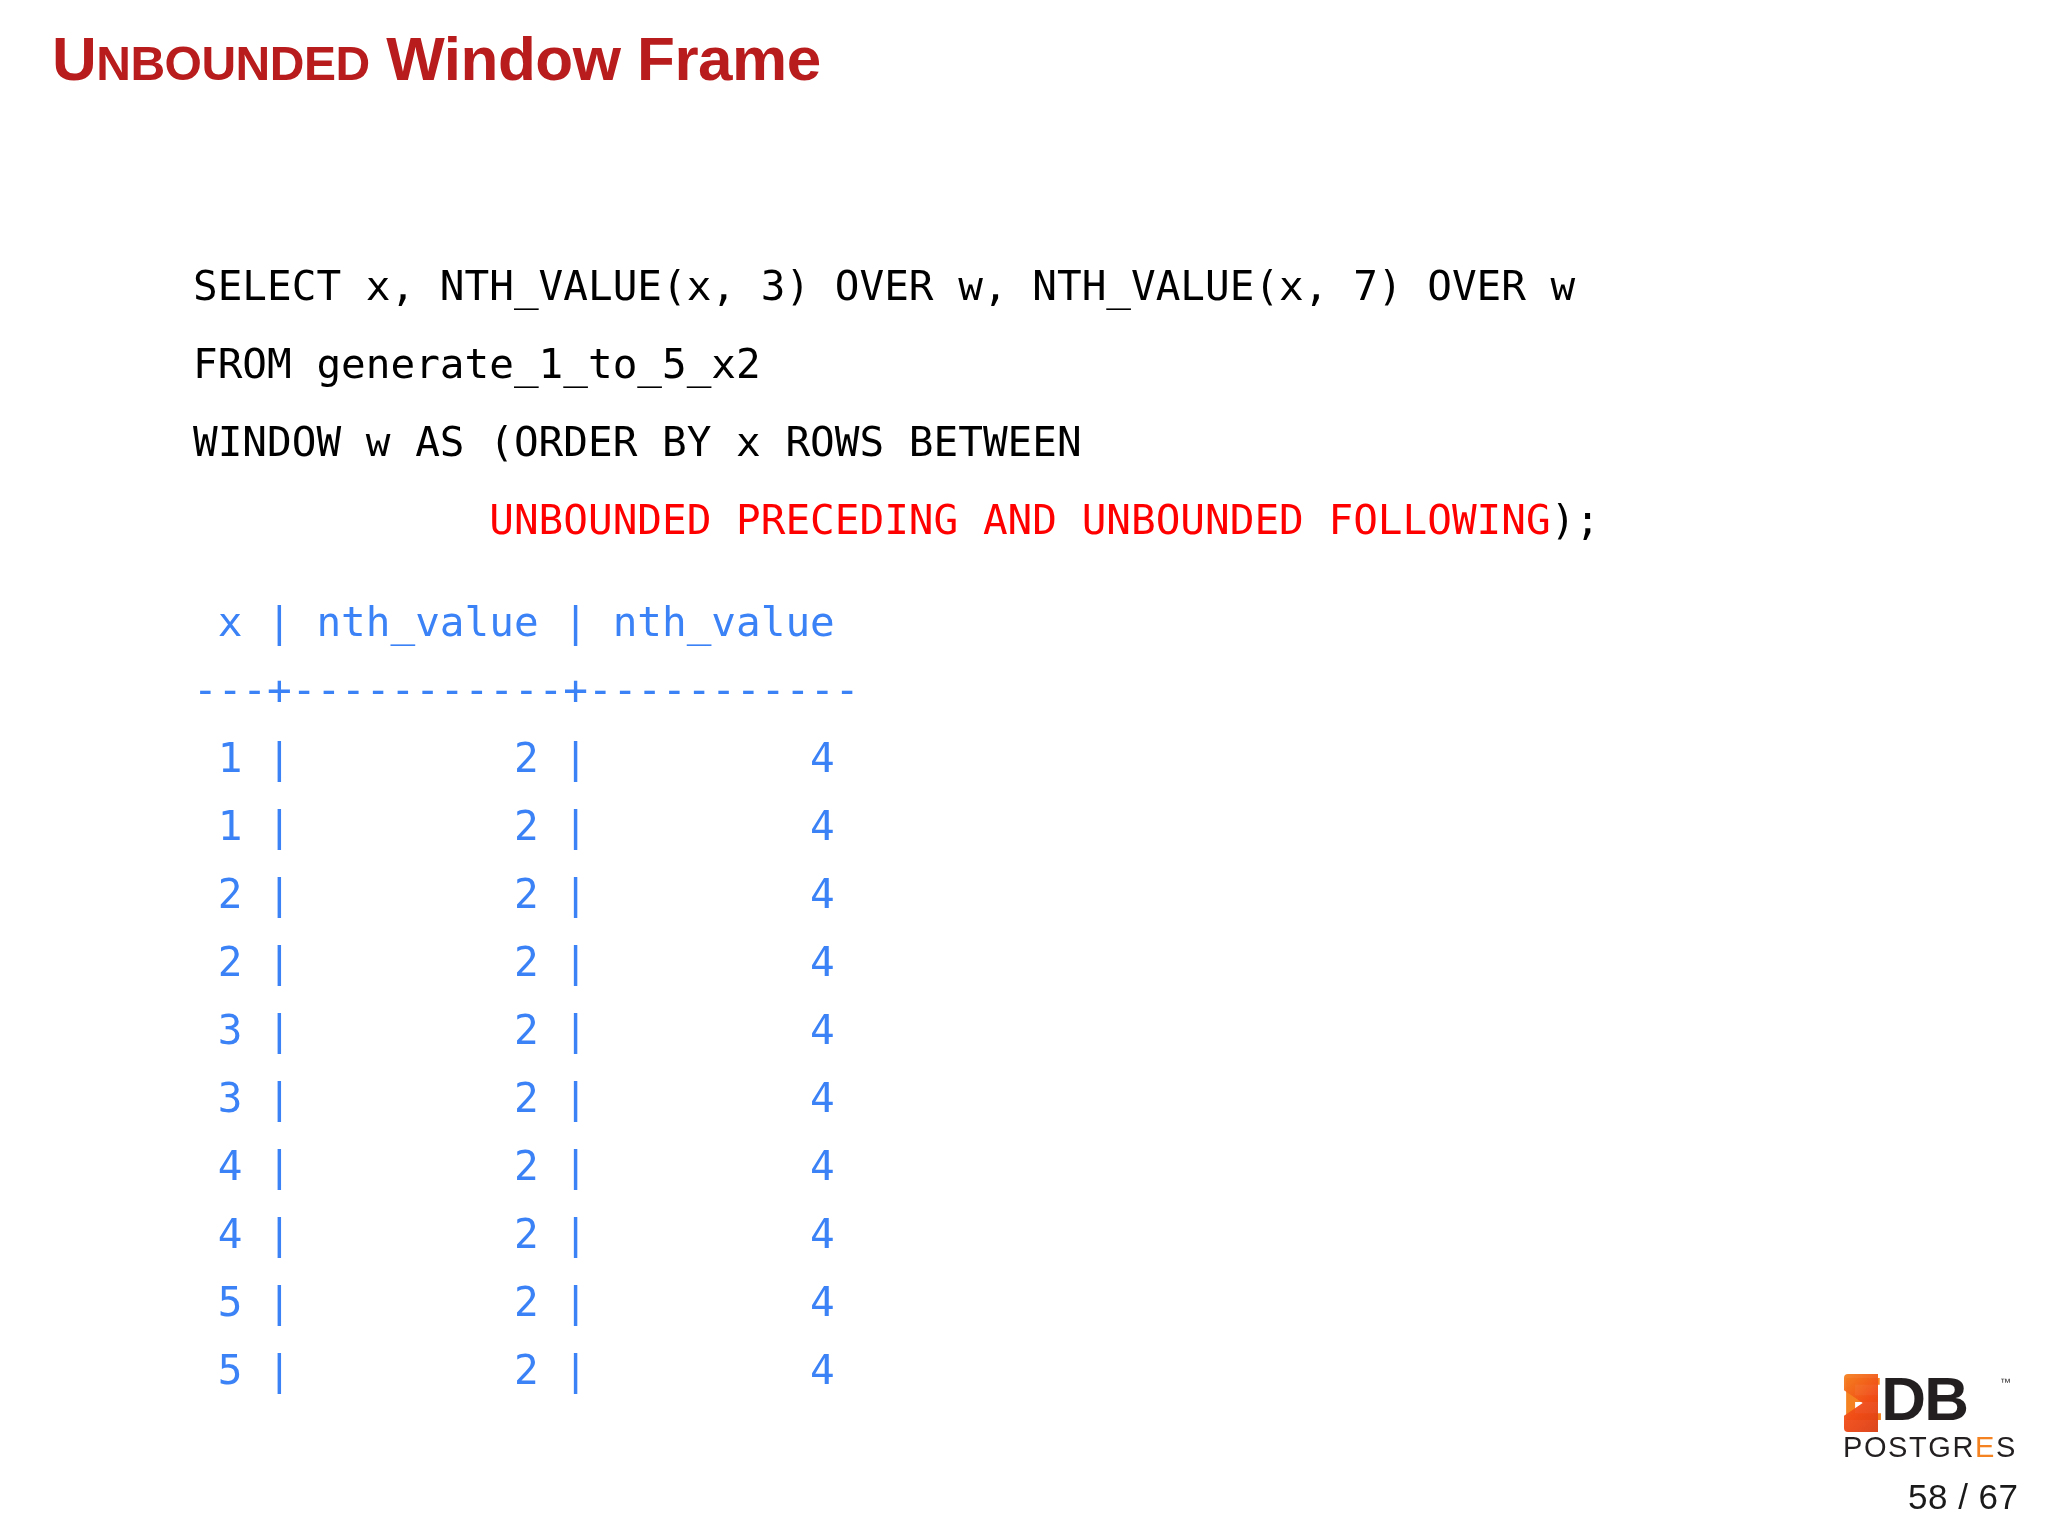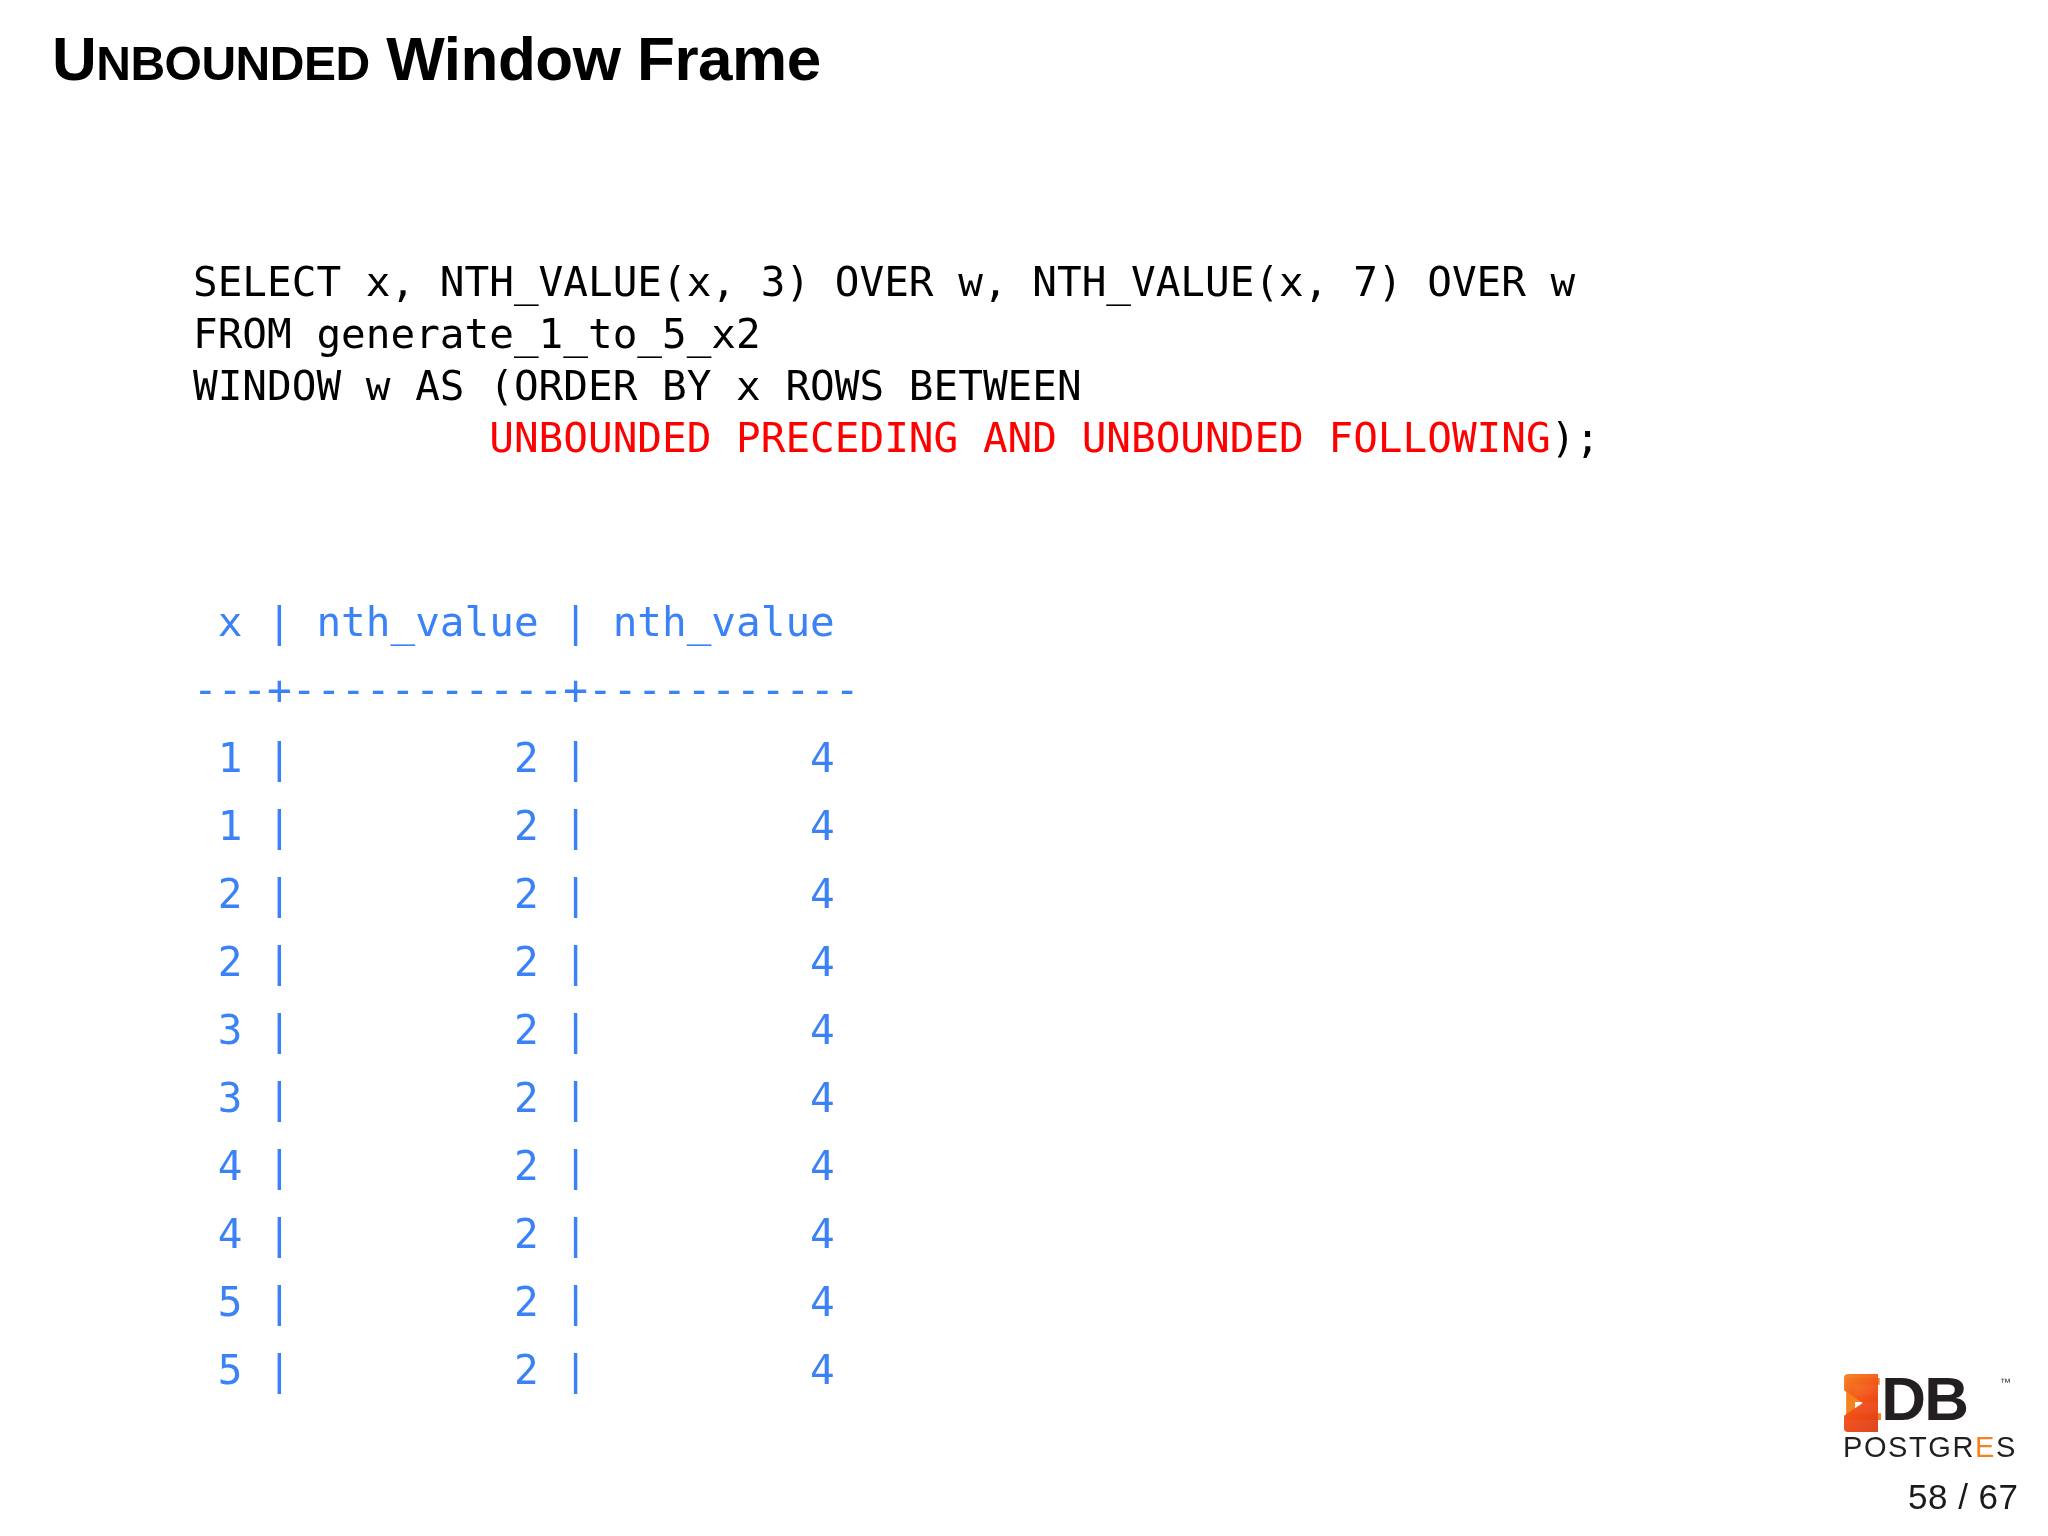--- a/index.html
+++ b/index.html
@@ -13,43 +13,43 @@
     position: relative;
     font-family: "Liberation Sans", sans-serif;
     overflow: hidden;
   }
 
   
   #slide-title {
     position: absolute;
     left: 52px;
     top: 26px;
-    color: #000000;
+    color: #b91c1c;
     font-family: "Liberation Sans", sans-serif;
     font-weight: bold;
     font-size: 62px;
     letter-spacing: -0.5px;
     white-space: nowrap;
     line-height: 1.05;
   }
   #slide-title .smallcap-first {
     font-size: 62px;
   }
   #slide-title .smallcap-rest {
     font-size: 48px;
   }
 
   
   #code-block {
     position: absolute;
     left: 193px;
-    top: 256px;
+    top: 247px;
     font-family: "DejaVu Sans Mono", "Liberation Mono", monospace;
     font-size: 41px;
-    line-height: 52px;
+    line-height: 78px;
     color: #000000;
     white-space: pre;
     letter-spacing: 0px;
   }
   #code-block .kw-red { color: #FF0000; }
 
   
   #result-table {
     position: absolute;
     left: 193px;

